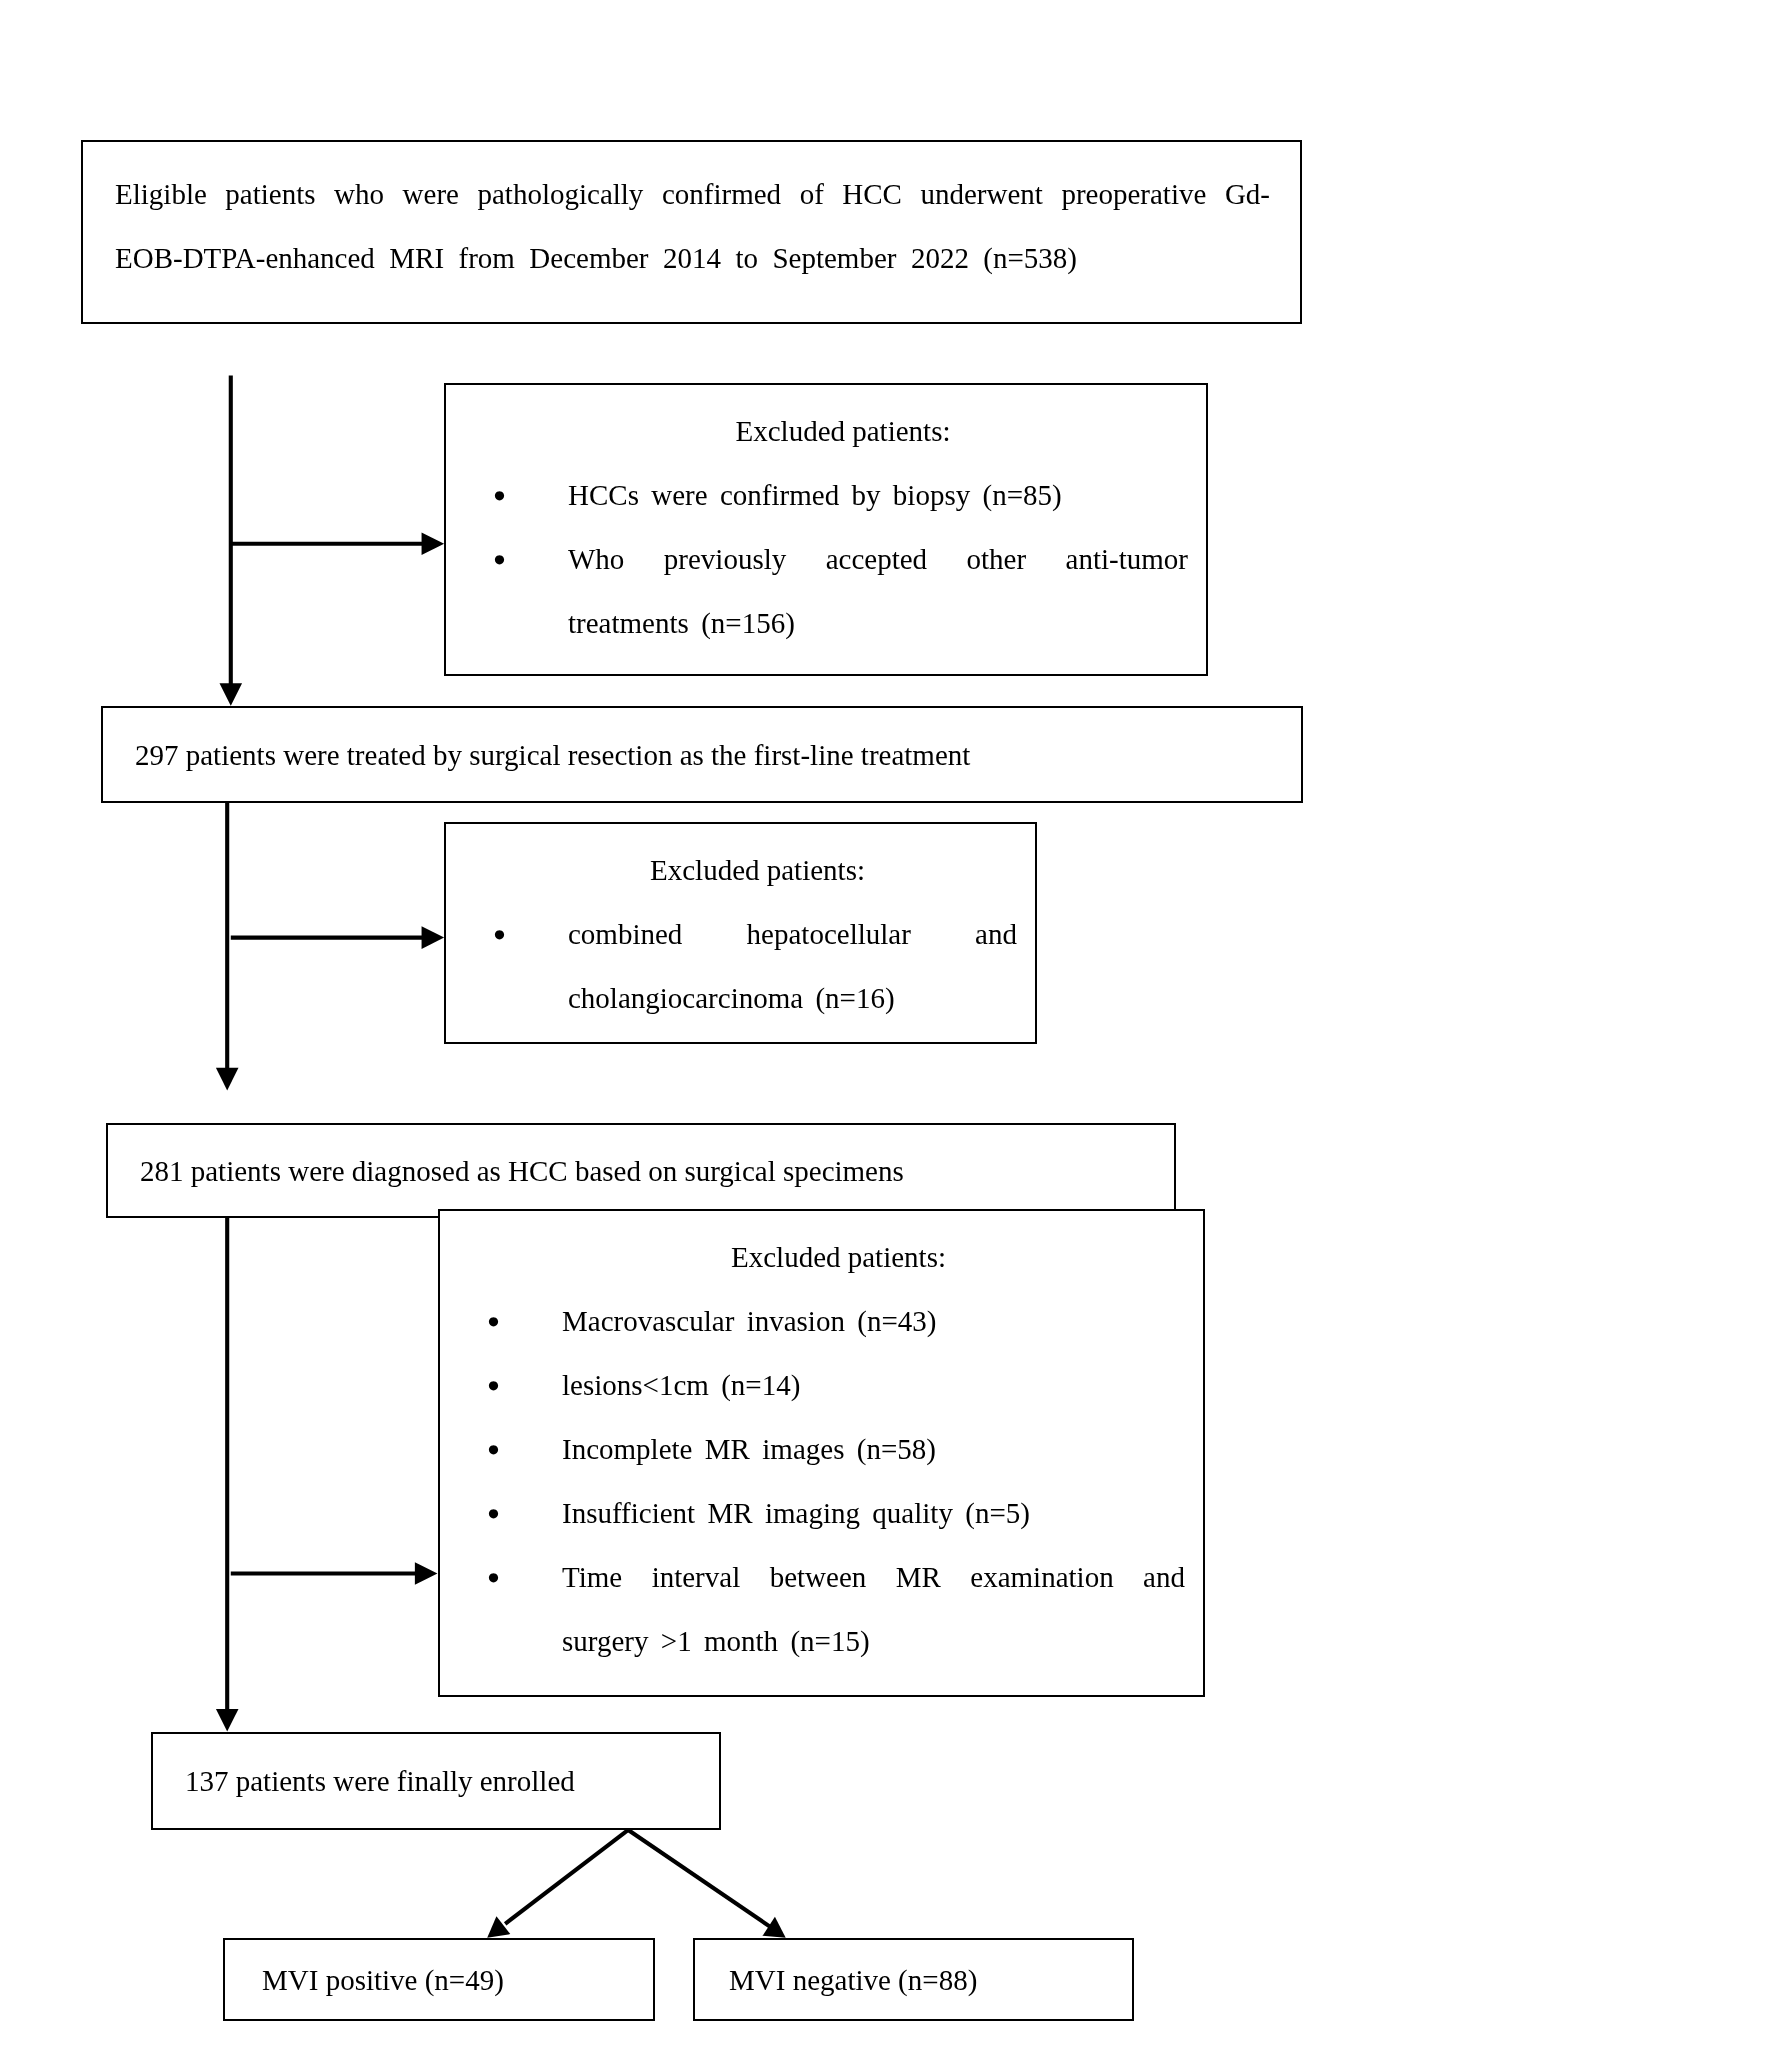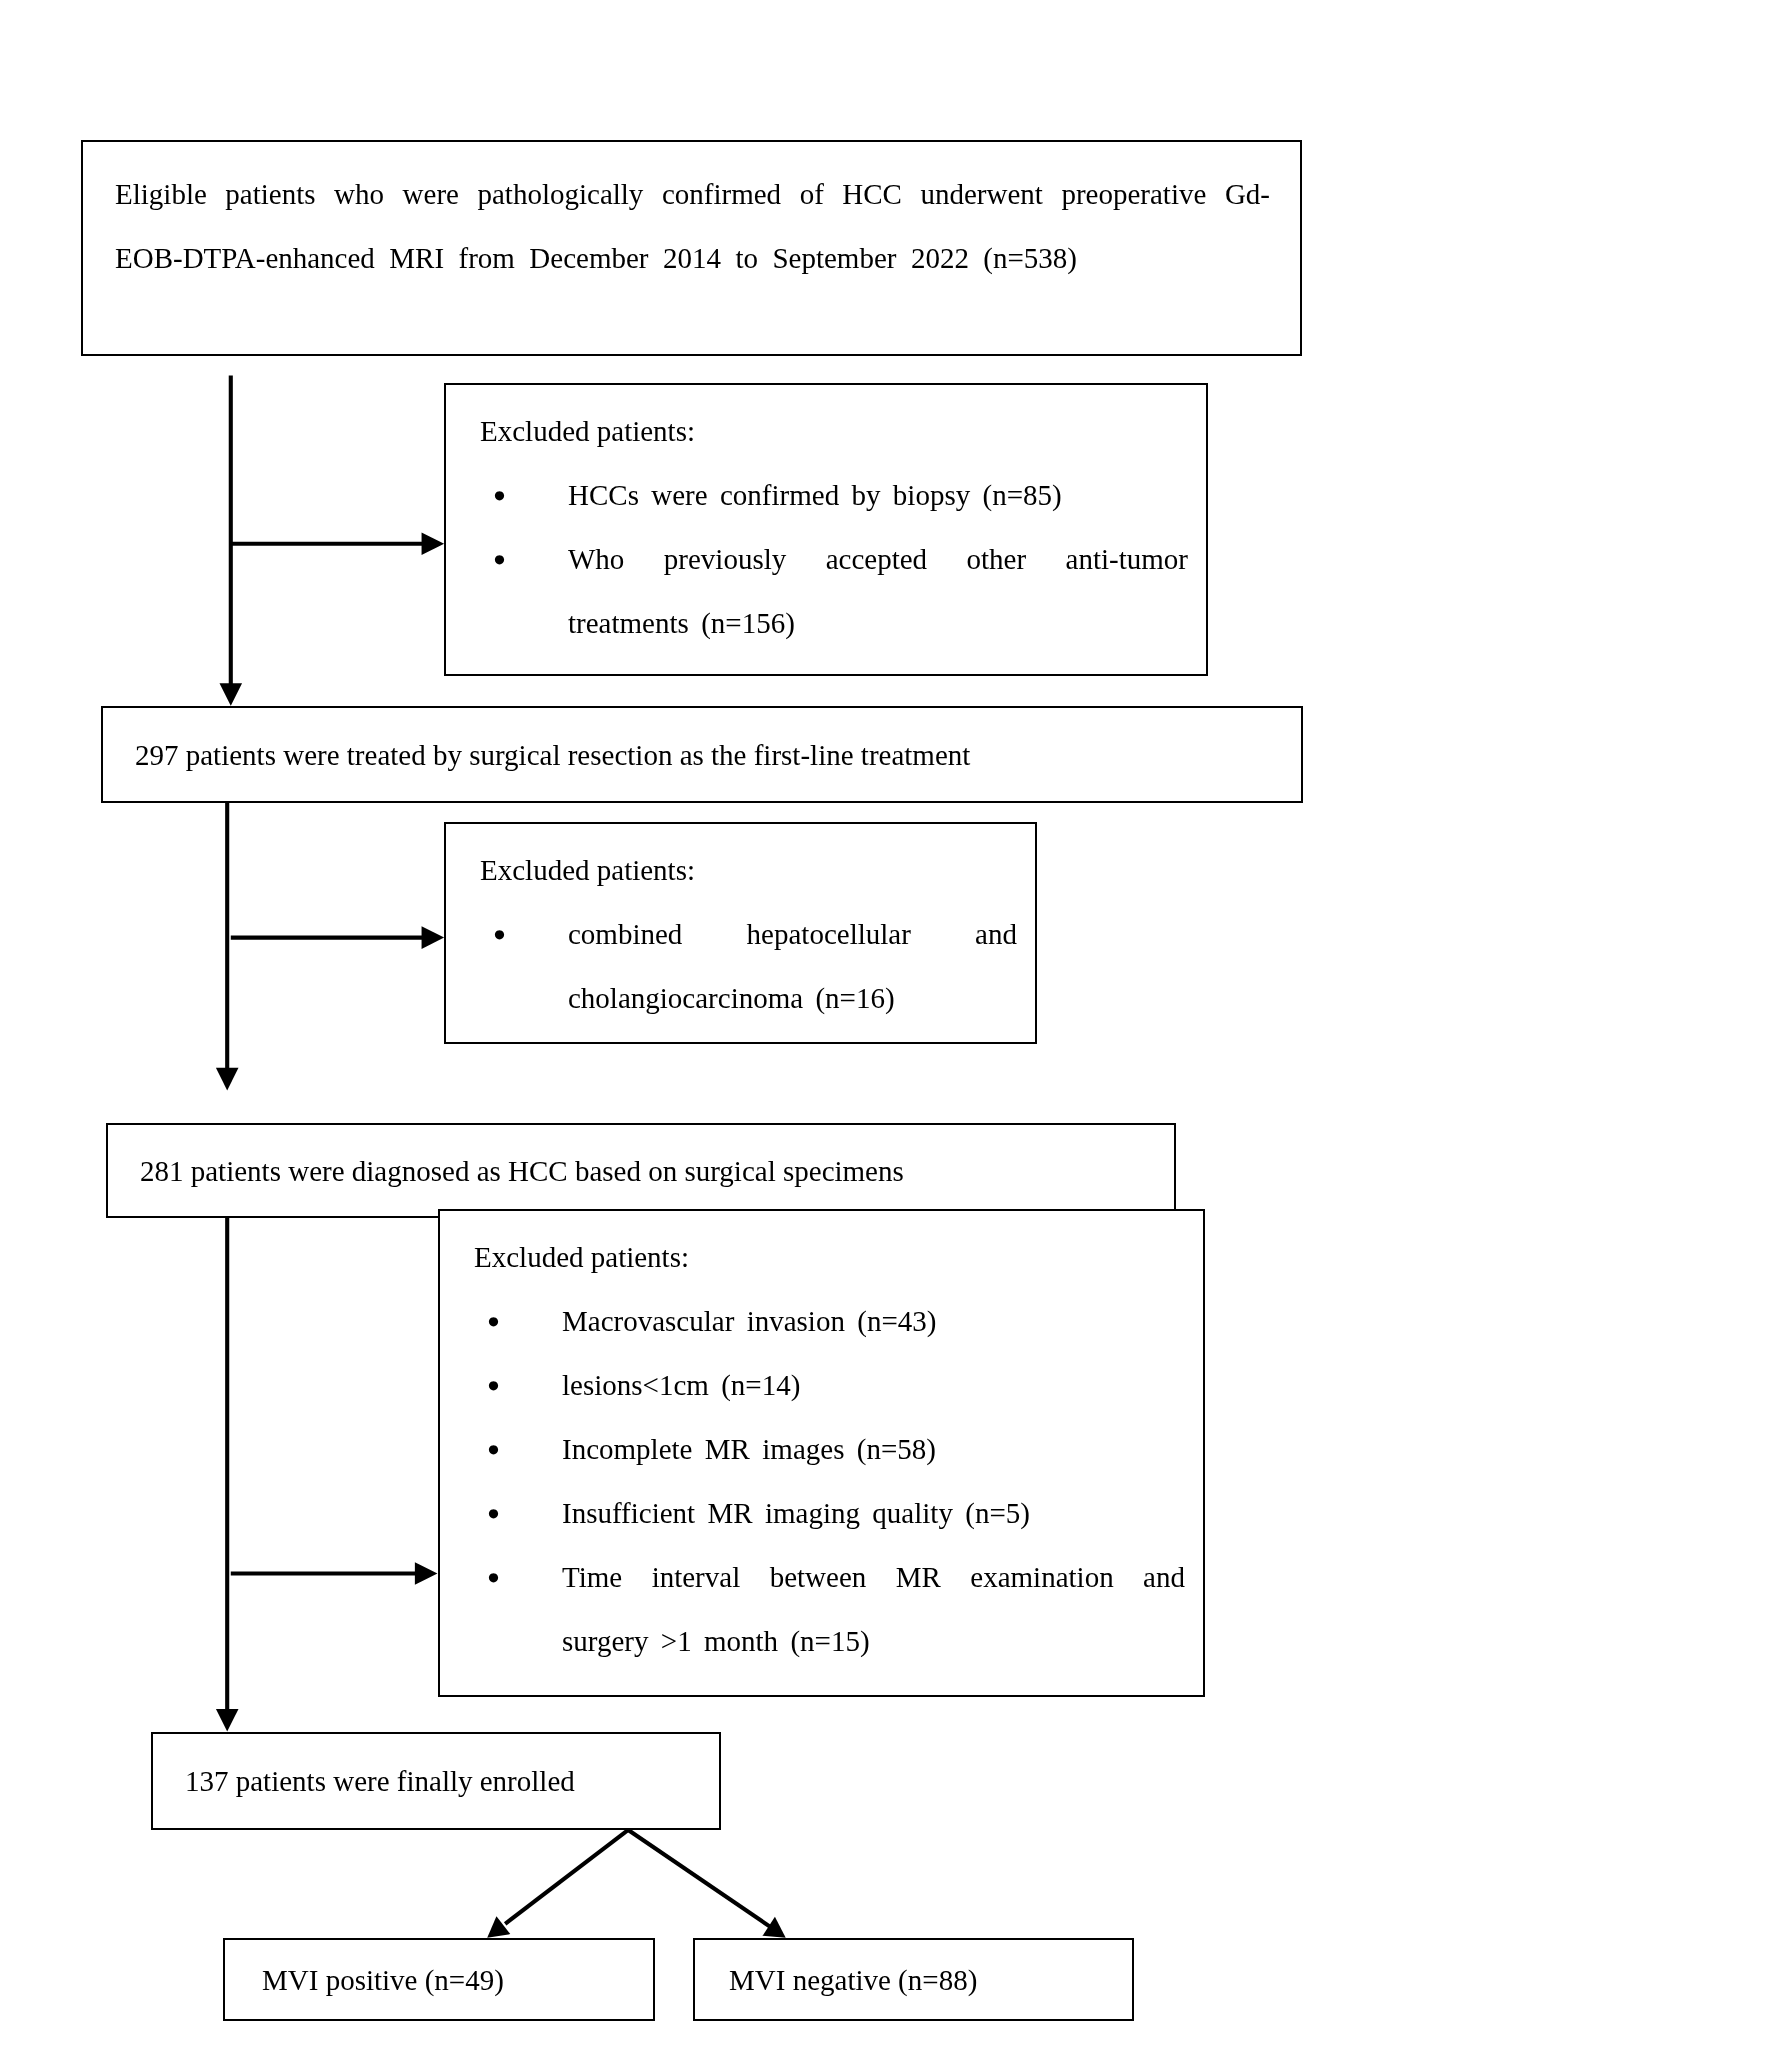--- a/index.html
+++ b/index.html
@@ -31,32 +31,32 @@
   .single {
     display: flex;
     align-items: center;
     white-space: nowrap;
   }
   .justify {
     text-align: justify;
     word-spacing: 7.2px;
   }
   
-  #box-eligible  { left: 81px;  top: 140px;  width: 1221px; height: 216px; padding: 19.5px 30px 0 32px; }
+  #box-eligible  { left: 81px;  top: 140px;  width: 1221px; height: 184px; padding: 19.5px 30px 0 32px; }
   #box-surgical  { left: 101px;  top: 706px; width: 1202px; height: 97px; padding-left: 32px; }
   #box-diagnosed { left: 106px;  top: 1091px; width: 1070px; height: 95px; padding-left: 32px; margin-top: 32px; }
   #box-enrolled  { left: 151px;  top: 1732px; width: 570px; height: 98px; padding-left: 32px; }
   #box-mvi-pos   { left: 223px;  top: 1938px; width: 432px;  height: 83px; padding-left: 37px; }
   #box-mvi-neg   { left: 693px; top: 1938px; width: 441px;  height: 83px; padding-left: 34px; }
   
   #excl-1 { left: 444px; top: 383px;  width: 764px; height: 293px; }
   #excl-2 { left: 444px; top: 822px; width: 593px; height: 222px; }
   #excl-3 { left: 438px; top: 1209px; width: 767px; height: 488px; }
   .excl { padding-top: 14.4px; }
-  .excl-title { padding-left: 34px; }
+  .excl-title { padding-left: 34px; text-align: center; }
   .bullet-item {
     display: flex;
     align-items: flex-start;
     padding-left: 47px;
   }
   .bullet {
     flex: 0 0 75px;
     width: 75px;
     font-size: 21.5px;
     line-height: 64px;

